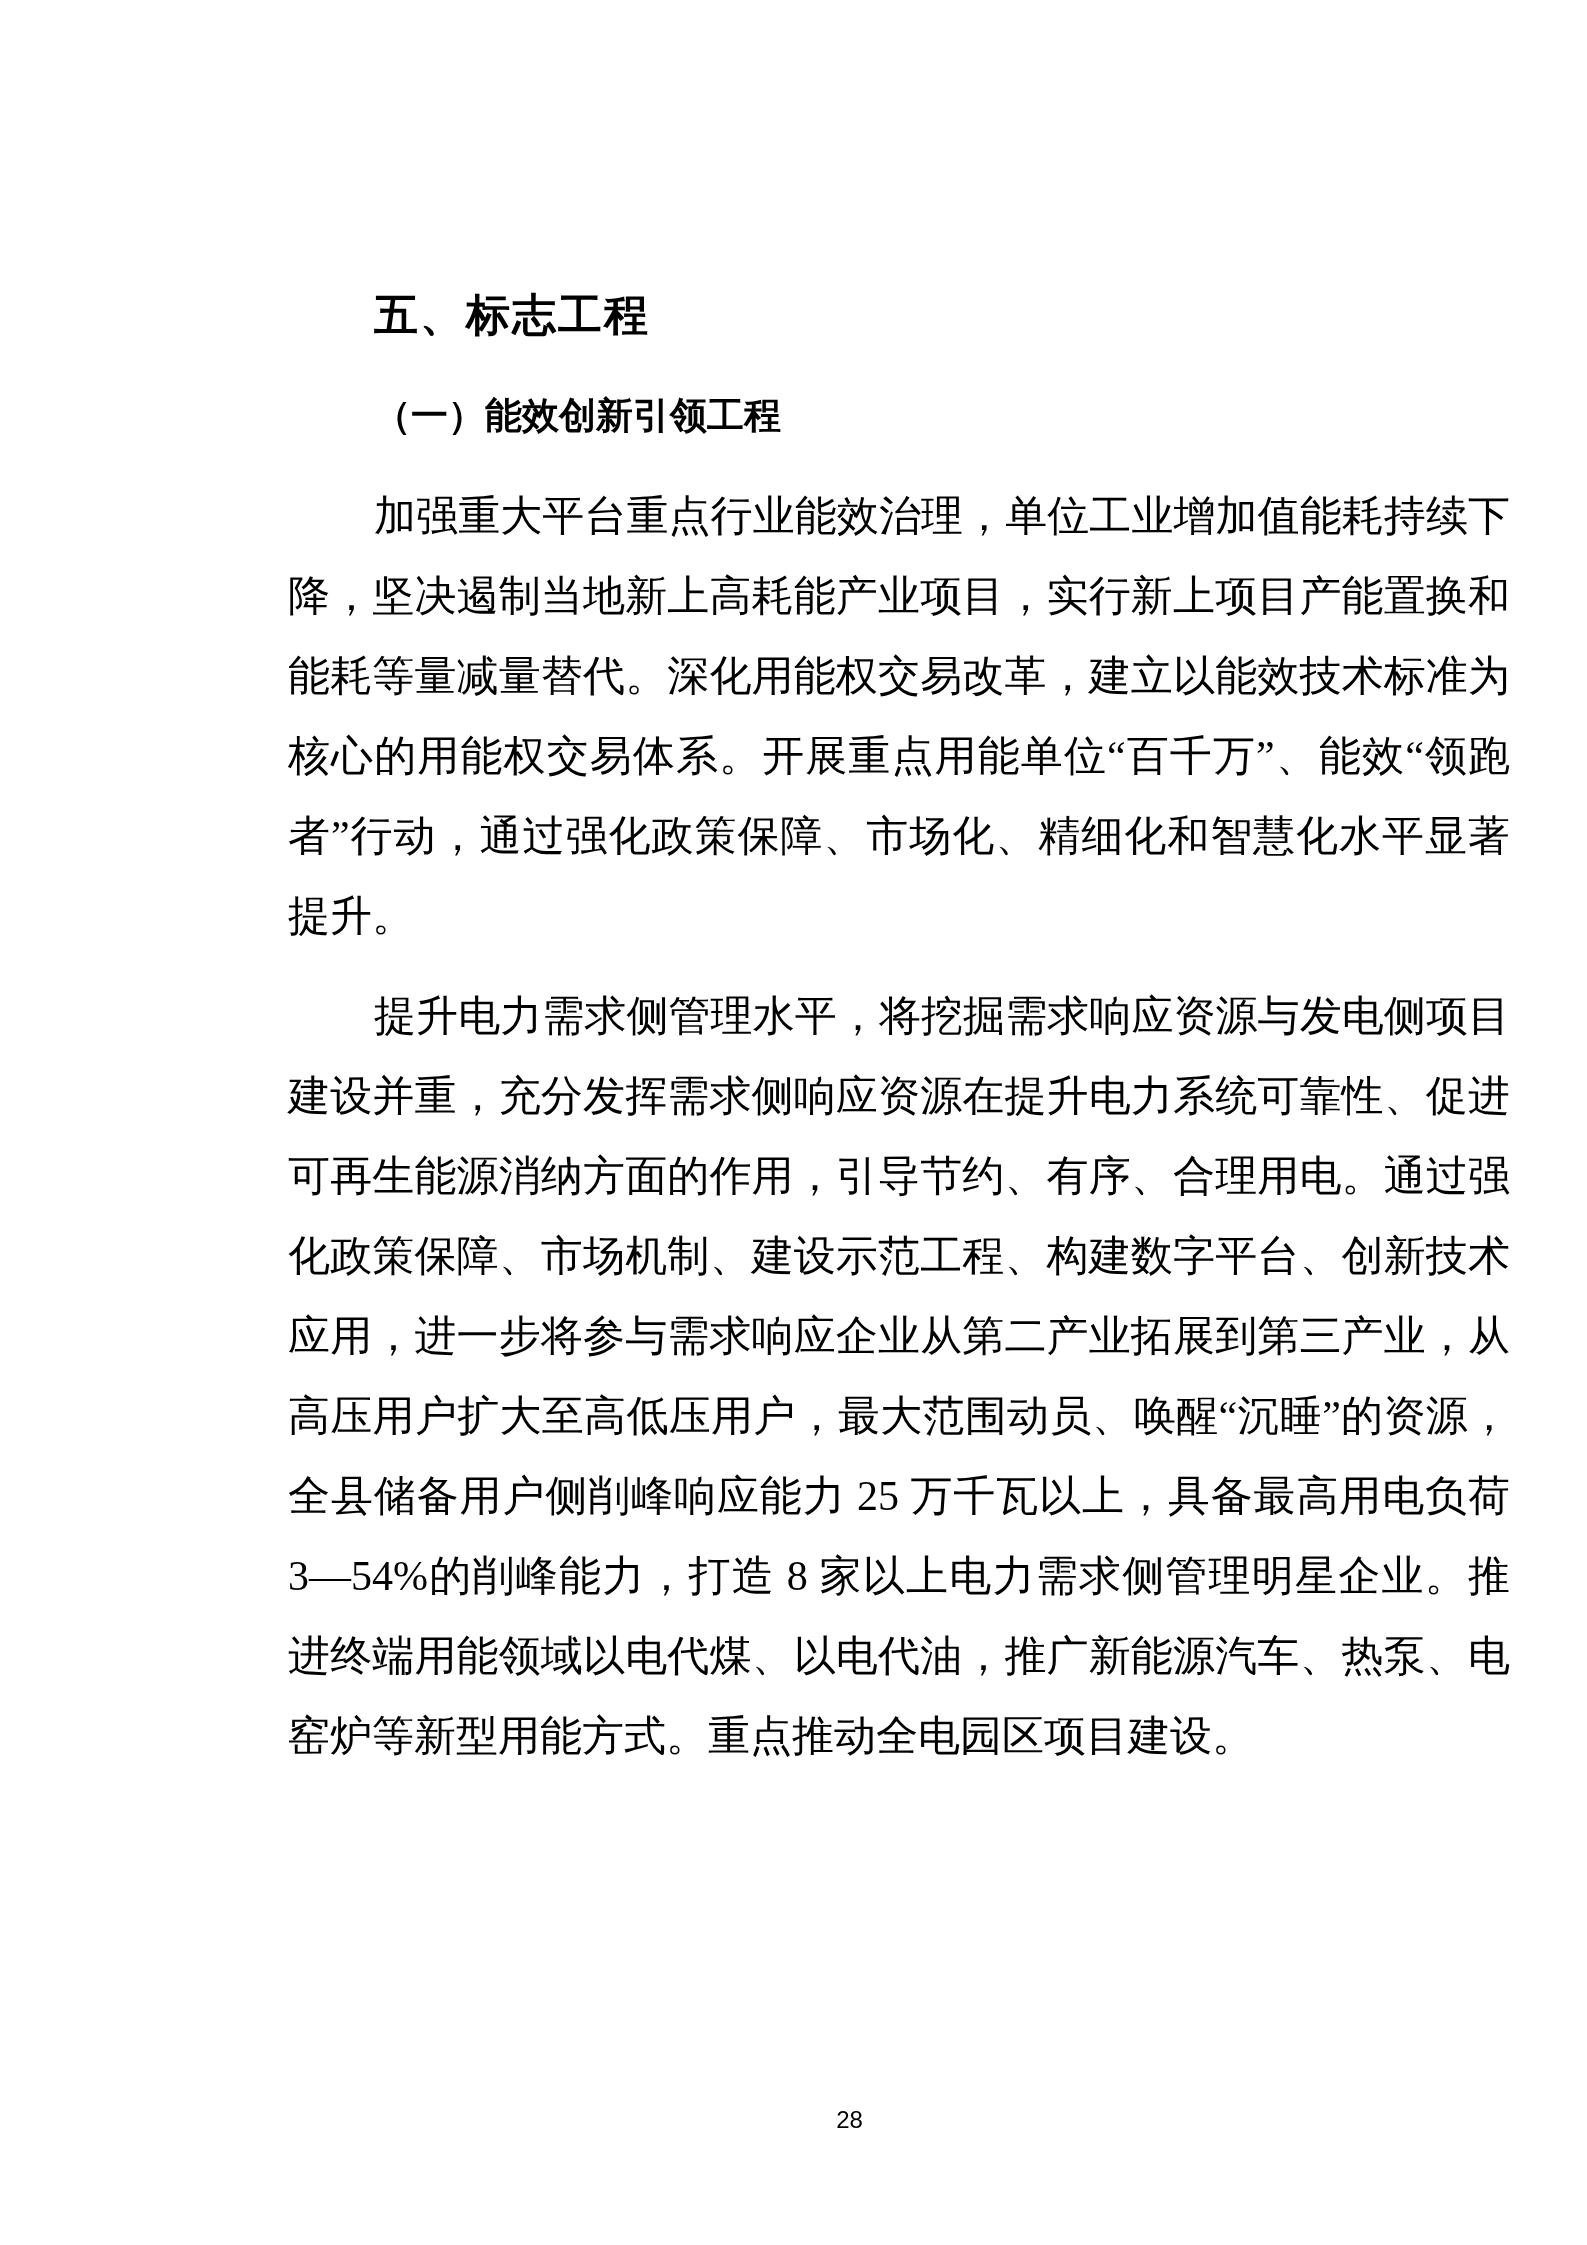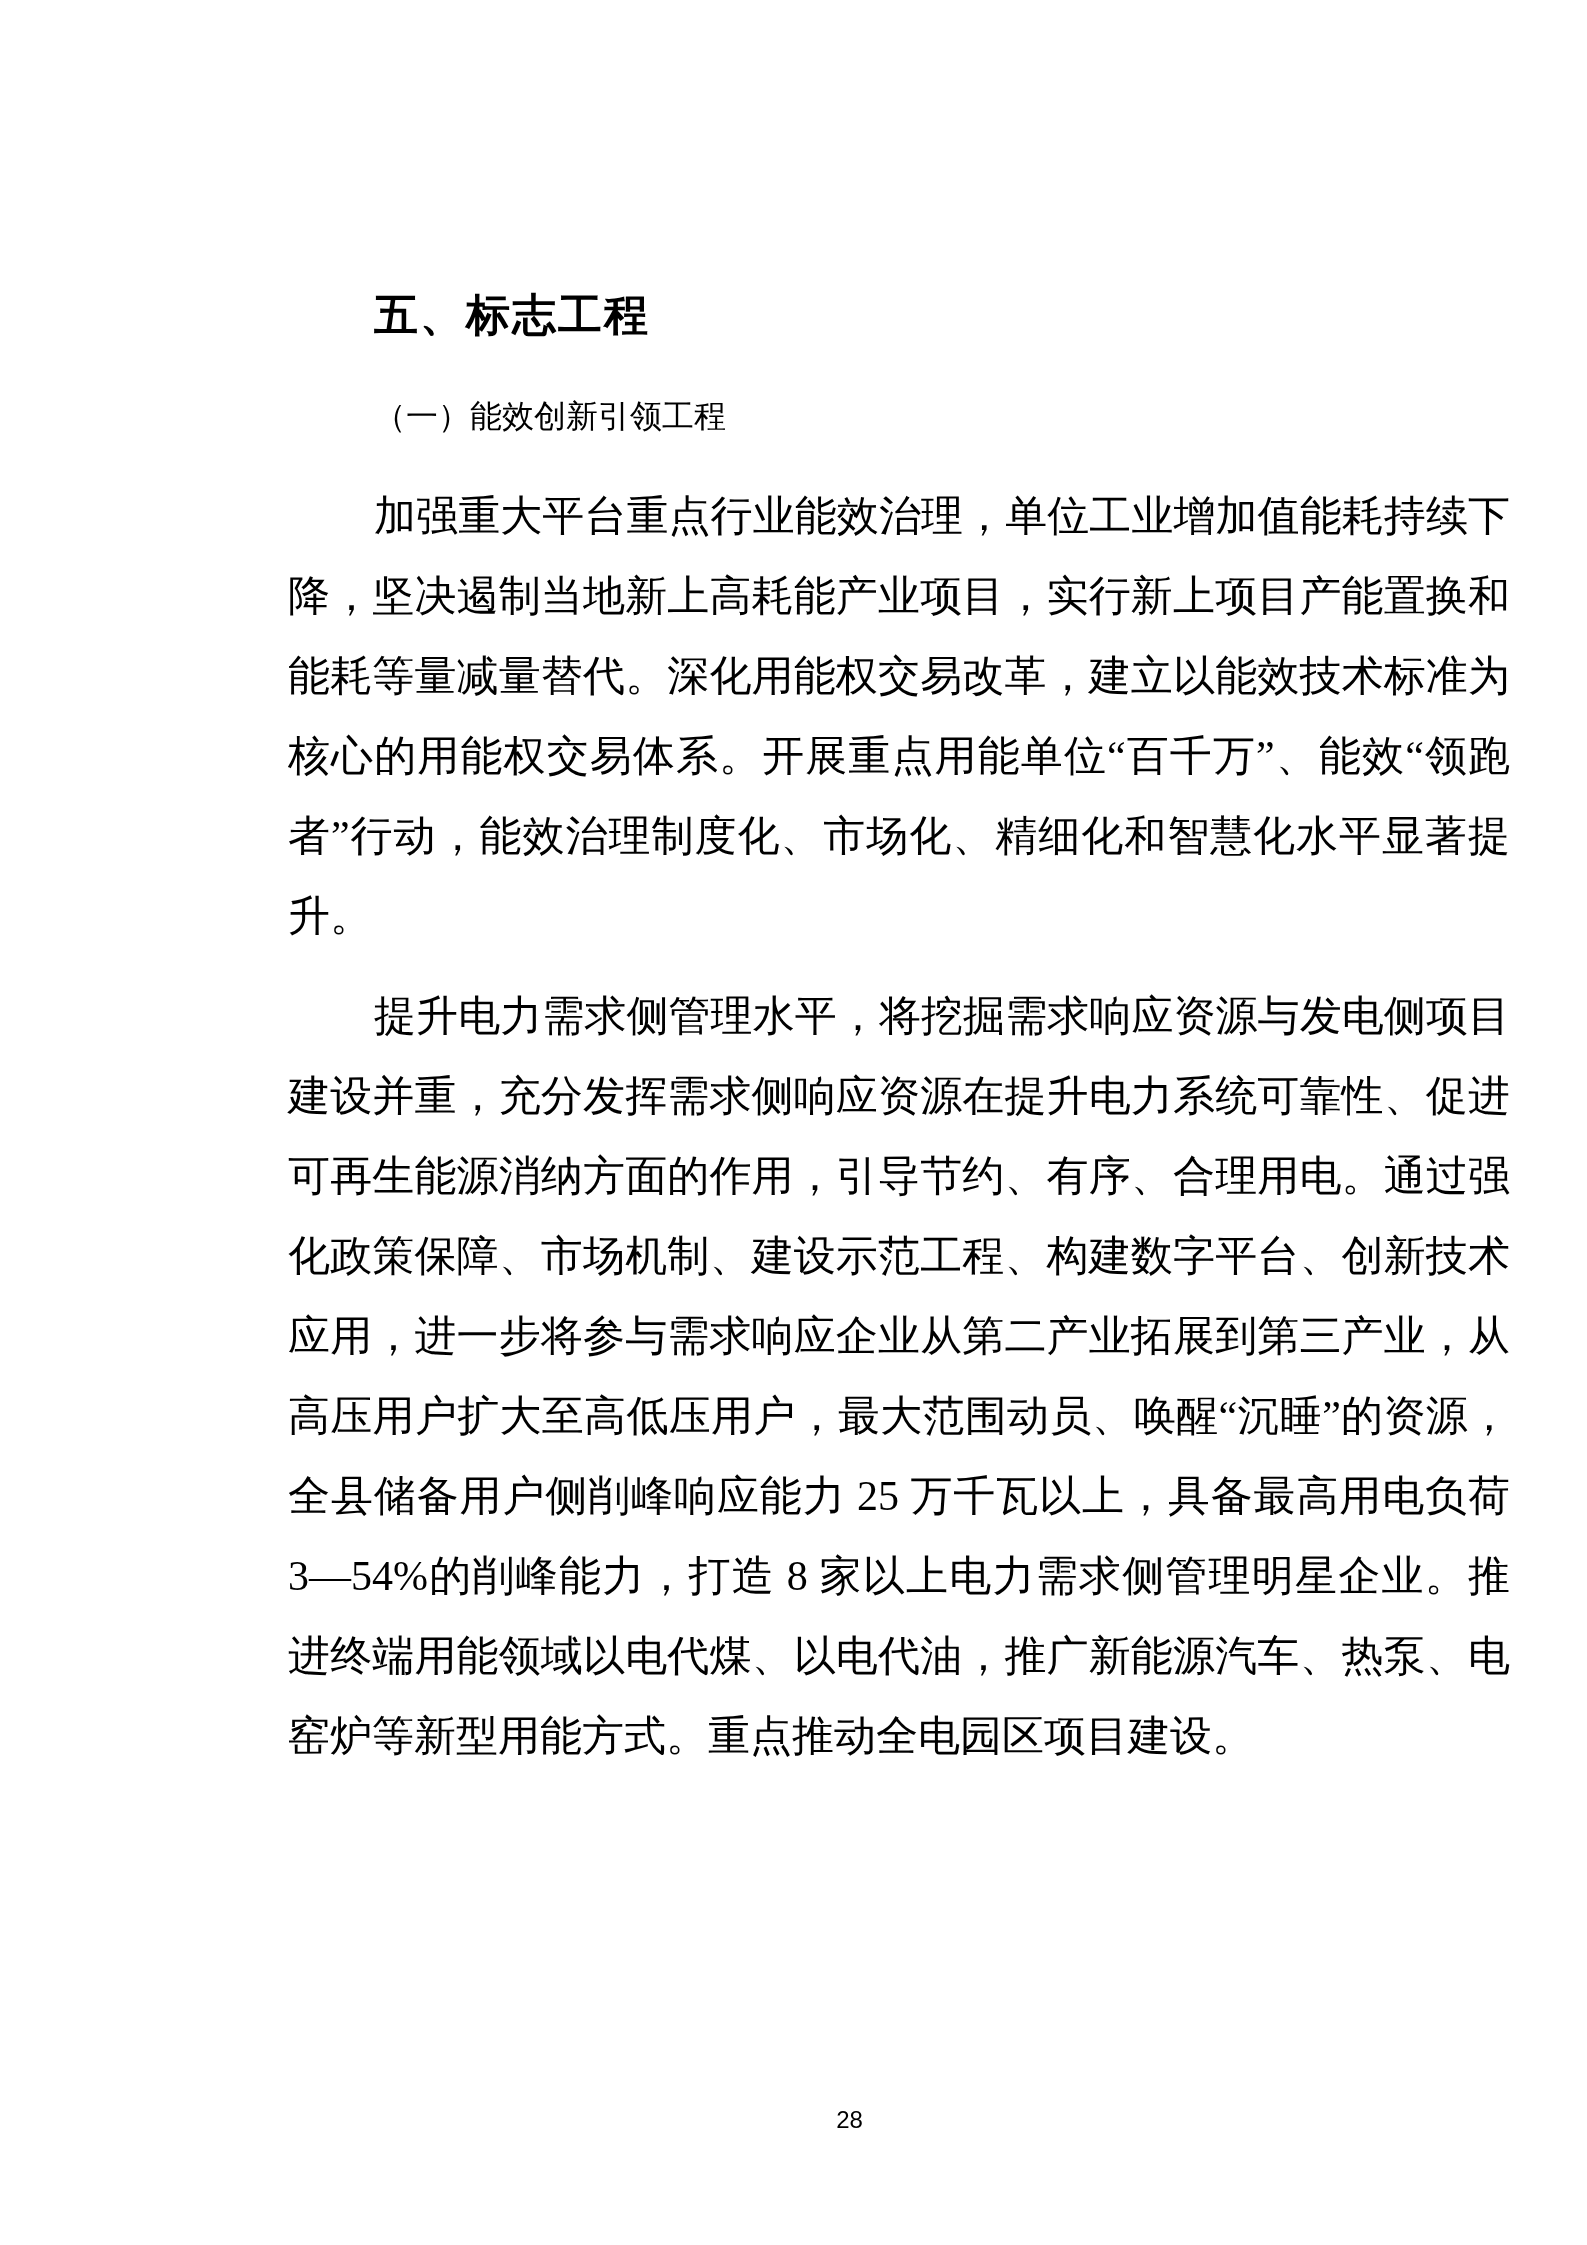--- a/index.html
+++ b/index.html
@@ -26,22 +26,22 @@
     line-height: 80px;
     color: #000000;
   }
   .doc-heading {
     font-weight: bold;
     font-size: 44px;
     text-indent: 86px;
     letter-spacing: 2px;
   }
   .section-title {
-    font-weight: normal;
-    font-size: 32px;
+    font-weight: bold;
+    font-size: 37px;
     text-indent: 86px;
   }
   .section-body {
     text-align: justify;
     text-indent: 86px;
   }
   .page-number {
     position: absolute;
     top: 2046px;
     left: 0;
@@ -53,19 +53,19 @@
   }
 </style>
 </head>
 <body>
 
 <div class="page">
   <div class="content">
     <div class="doc-heading">五、标志工程</div>
 
     <div class="section-title">（一）能效创新引领工程</div>
-    <div class="section-body">加强重大平台重点行业能效治理，单位工业增加值能耗持续下降，坚决遏制当地新上高耗能产业项目，实行新上项目产能置换和能耗等量减量替代。深化用能权交易改革，建立以能效技术标准为核心的用能权交易体系。开展重点用能单位“百千万”、能效“领跑者”行动，能效治理制度化、市场化、精细化和智慧化水平显著提升。</div>
+    <div class="section-body">加强重大平台重点行业能效治理，单位工业增加值能耗持续下降，坚决遏制当地新上高耗能产业项目，实行新上项目产能置换和能耗等量减量替代。深化用能权交易改革，建立以能效技术标准为核心的用能权交易体系。开展重点用能单位“百千万”、能效“领跑者”行动，通过强化政策保障、市场化、精细化和智慧化水平显著提升。</div>
 
     <div class="section-body">提升电力需求侧管理水平，将挖掘需求响应资源与发电侧项目建设并重，充分发挥需求侧响应资源在提升电力系统可靠性、促进可再生能源消纳方面的作用，引导节约、有序、合理用电。通过强化政策保障、市场机制、建设示范工程、构建数字平台、创新技术应用，进一步将参与需求响应企业从第二产业拓展到第三产业，从高压用户扩大至高低压用户，最大范围动员、唤醒“沉睡”的资源，全县储备用户侧削峰响应能力 25 万千瓦以上，具备最高用电负荷 3—54%的削峰能力，打造 8 家以上电力需求侧管理明星企业。推进终端用能领域以电代煤、以电代油，推广新能源汽车、热泵、电窑炉等新型用能方式。重点推动全电园区项目建设。</div>
   </div>
 
   <div class="page-number">28</div>
 </div>
 
 </body></html>

